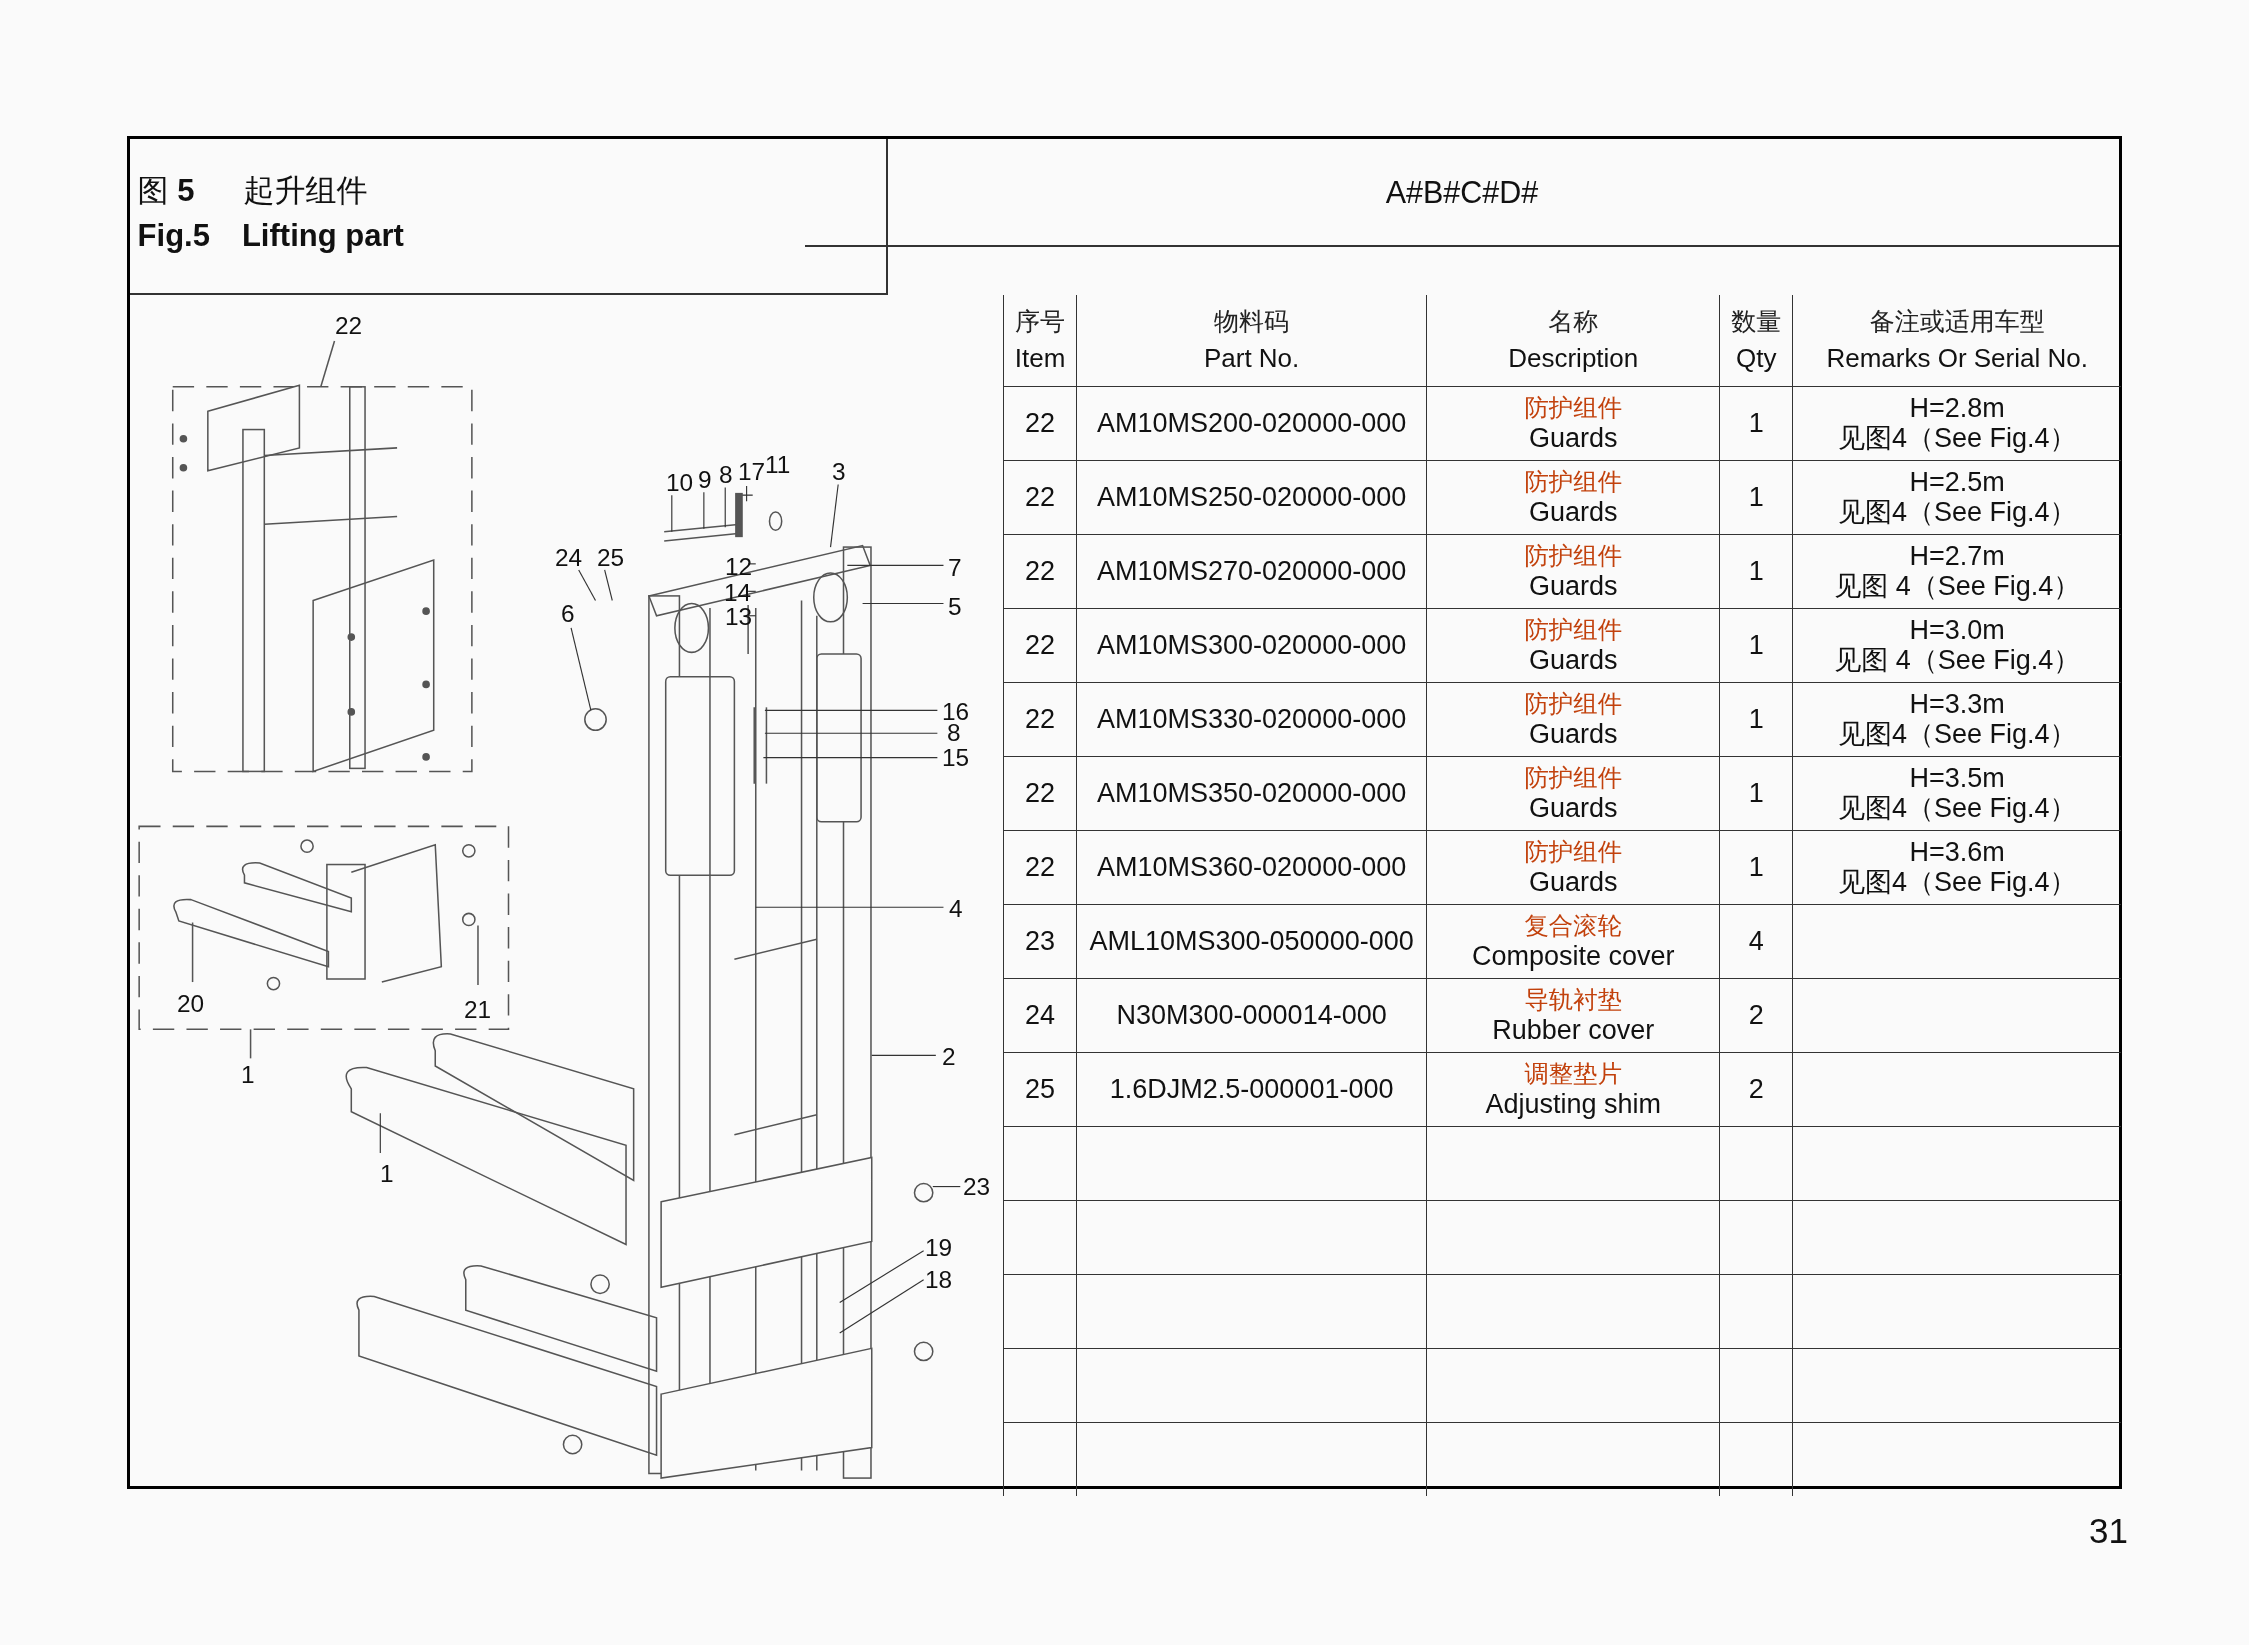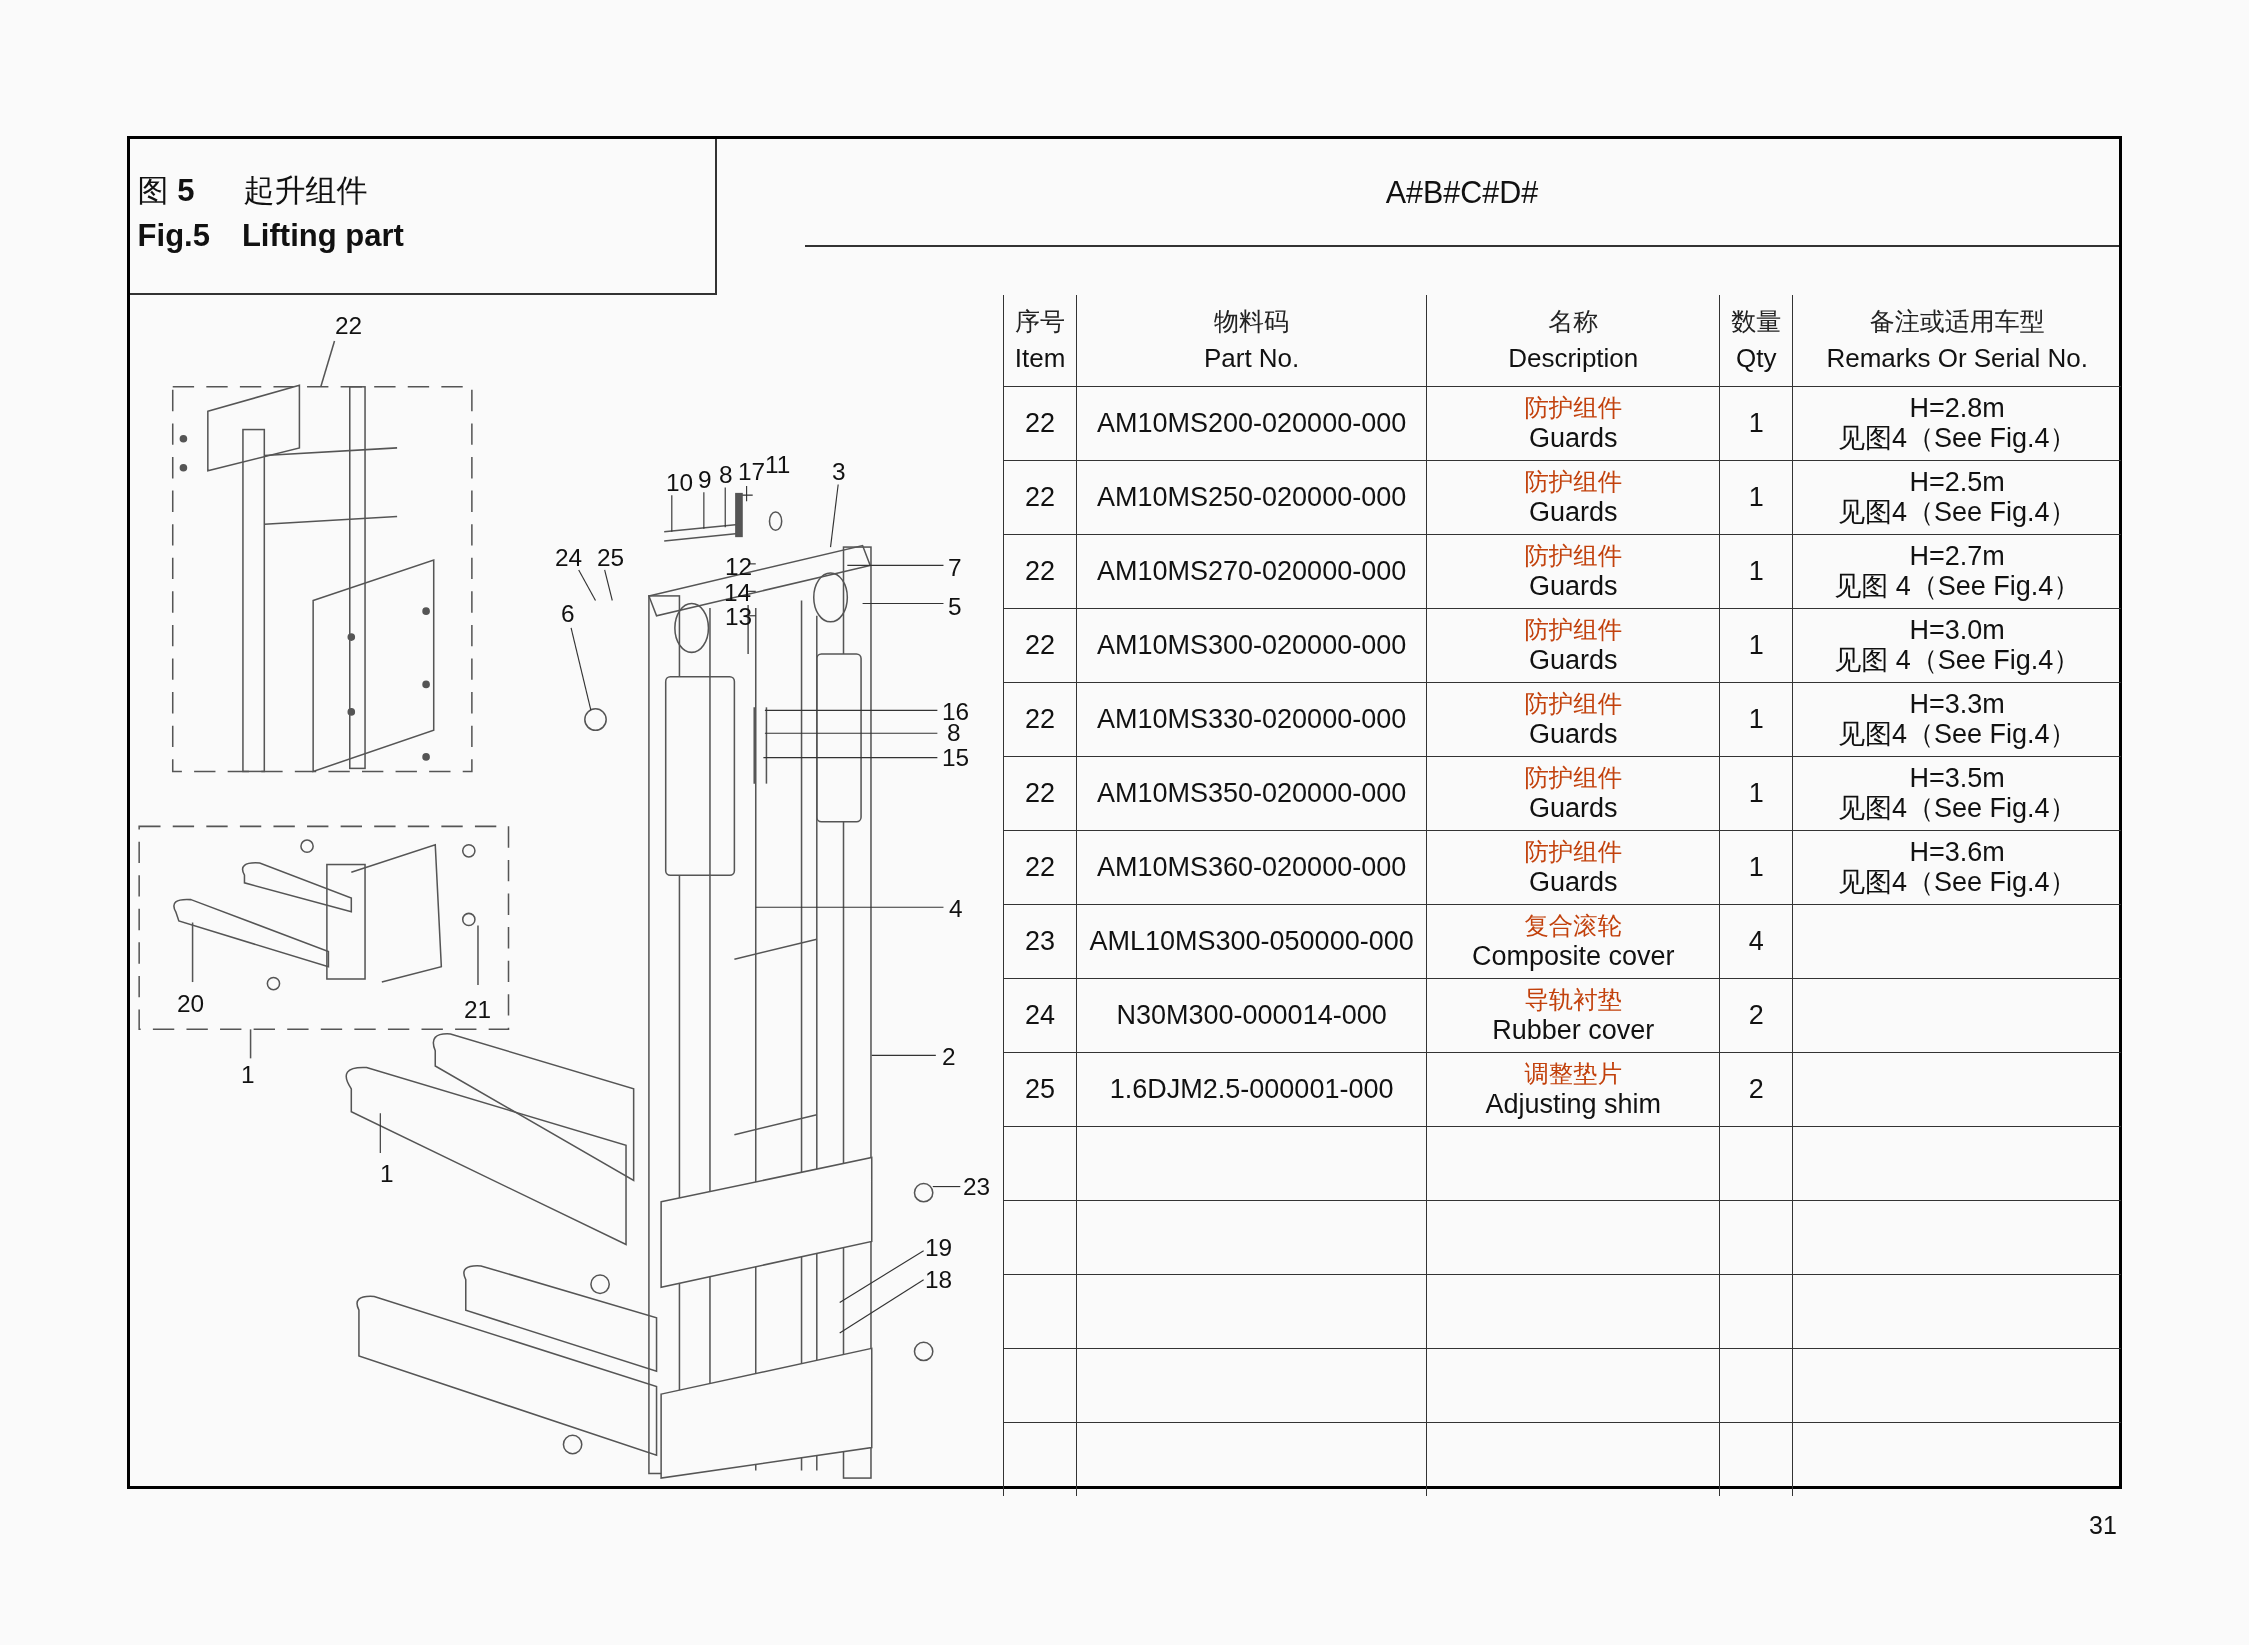--- a/index.html
+++ b/index.html
@@ -2,21 +2,21 @@
 <html style="font-size:12.2px"><head>
 <meta charset="utf-8">
 <style>
   html, body { margin:0; padding:0; }
   body {
     width:2250px; height:1645px; background:#fafafa; position:relative; overflow:hidden;
     font-family:"Liberation Sans", sans-serif; color:#111;
   }
   .frame { position:absolute; left:127px; top:136px; width:1995px; height:1353px;
     border:3.8px solid #000; box-sizing:border-box; }
-  .hdr-left { position:absolute; left:0; top:0; width:587px; height:156px;
+  .hdr-left { position:absolute; left:0; top:0; width:758px; height:156px;
     border-right:2.3px solid #333; border-bottom:2.3px solid #333; box-sizing:border-box; }
   .hdr-right { position:absolute; left:675px; top:0; right:0; height:108px;
     border-bottom:2.3px solid #333; box-sizing:border-box;
     display:flex; align-items:center; justify-content:center; font-size:30.5px; }
   .title-line { position:absolute; left:7.6px; font-size:31px; white-space:pre; }
   .title-cn { top:30.5px; }
   .title-en { top:79px; font-weight:bold;text-align:right; }
   .title-cn .num { font-weight:bold; }
   .title-cn .gap { display:inline-block; width:49px; }
   .title-en .gap { display:inline-block; width:32px; }
@@ -32,21 +32,21 @@
   table.parts tr:first-child th { border-top:none; }
   table.parts tr td:last-child, table.parts tr th:last-child { border-right:none; }
   table.parts tr:last-child td { border-bottom:none; }
   table.parts th { height:91px; font-size:26px; line-height:37px; }
   table.parts td { height:74px; font-size:27px; }
   .cn-h { display:block; color:#222; font-family:"DejaVu Sans", sans-serif; font-size:25px; font-weight:200; }
   td.desc { text-align:left; padding-left:4.6px; line-height:30.5px; }
   td.desc .cn { display:block; font-size:24.4px; color:#c2410c; font-family:"DejaVu Sans", sans-serif; }
   td.rem { line-height:30.5px; }
   td.rem span { display:block; }
-  .page-num { position:absolute; left:2089px; top:1511px; font-size:25px; }
+  .page-num { position:absolute; left:2089px; top:1511px; font-size:35px; }
 </style>
 </head>
 <body>
 
 <div class="frame">
 
   <div class="hdr-left">
     <div class="title-line title-cn"><span>图</span> <span class="num">5</span><span class="gap"></span><span>起升组件</span></div>
     <div class="title-line title-en"><span>Fig.5</span><span class="gap"></span><span>Lifting part</span></div>
   </div>

